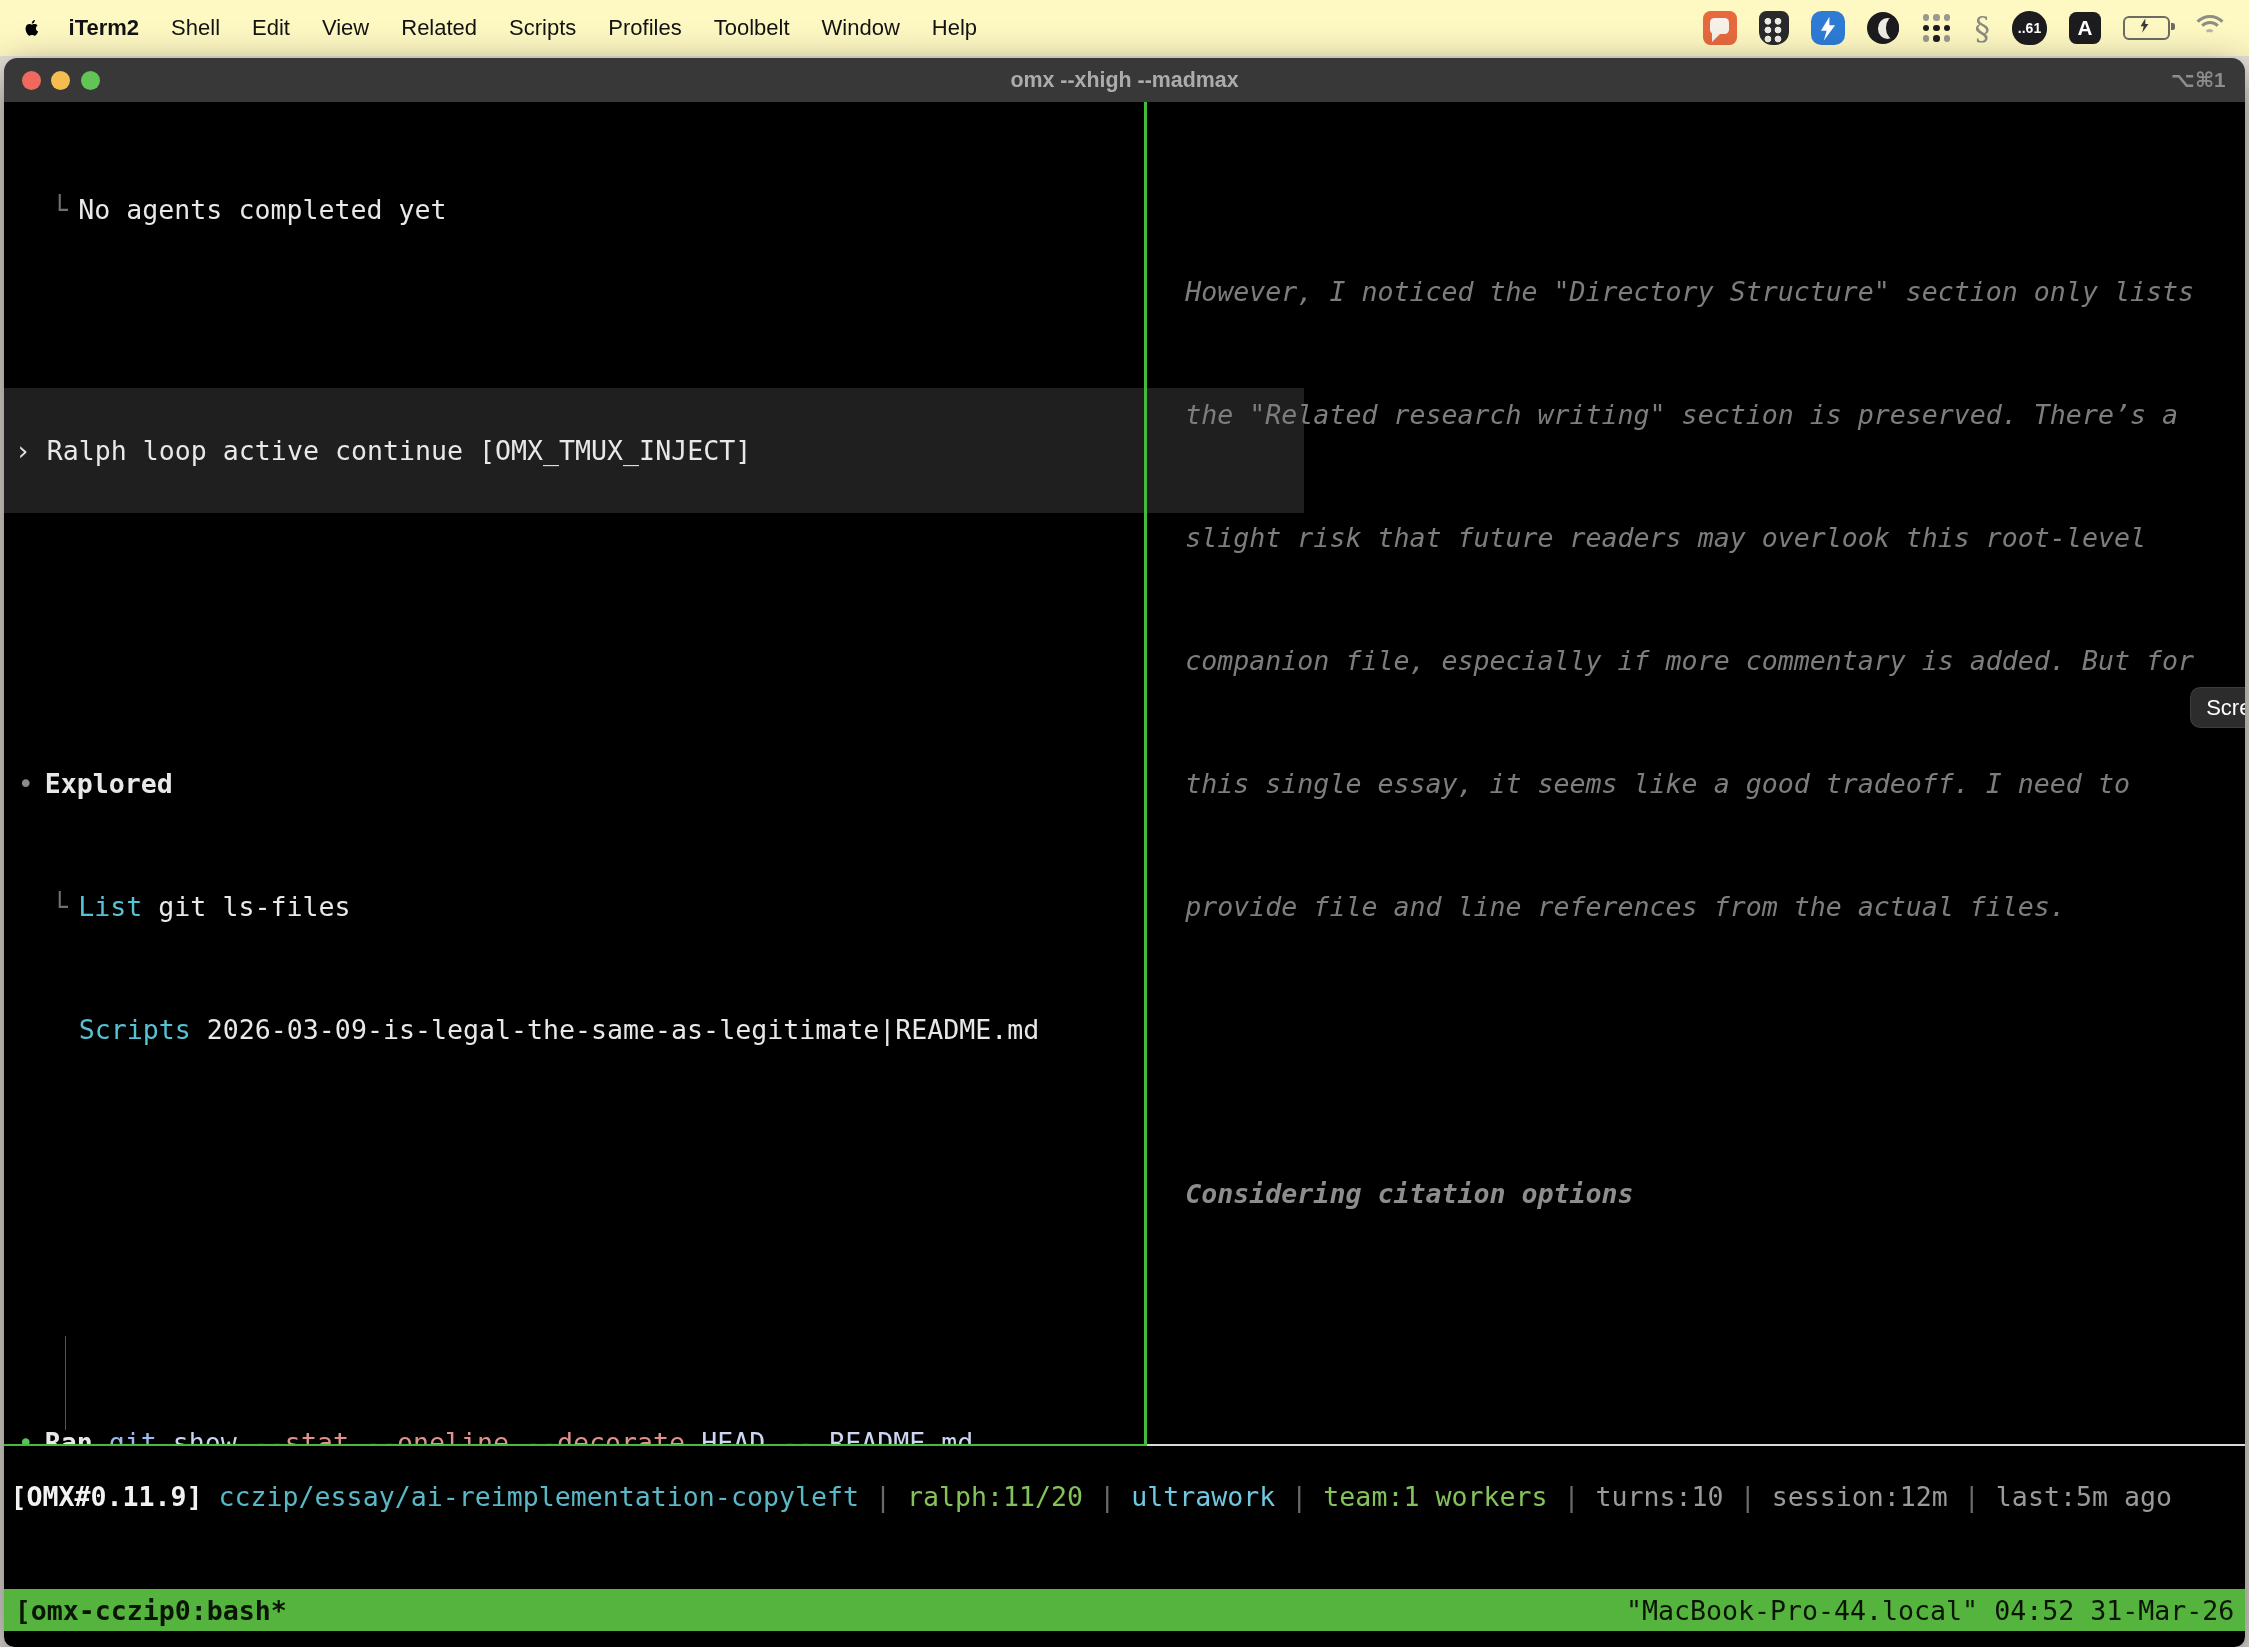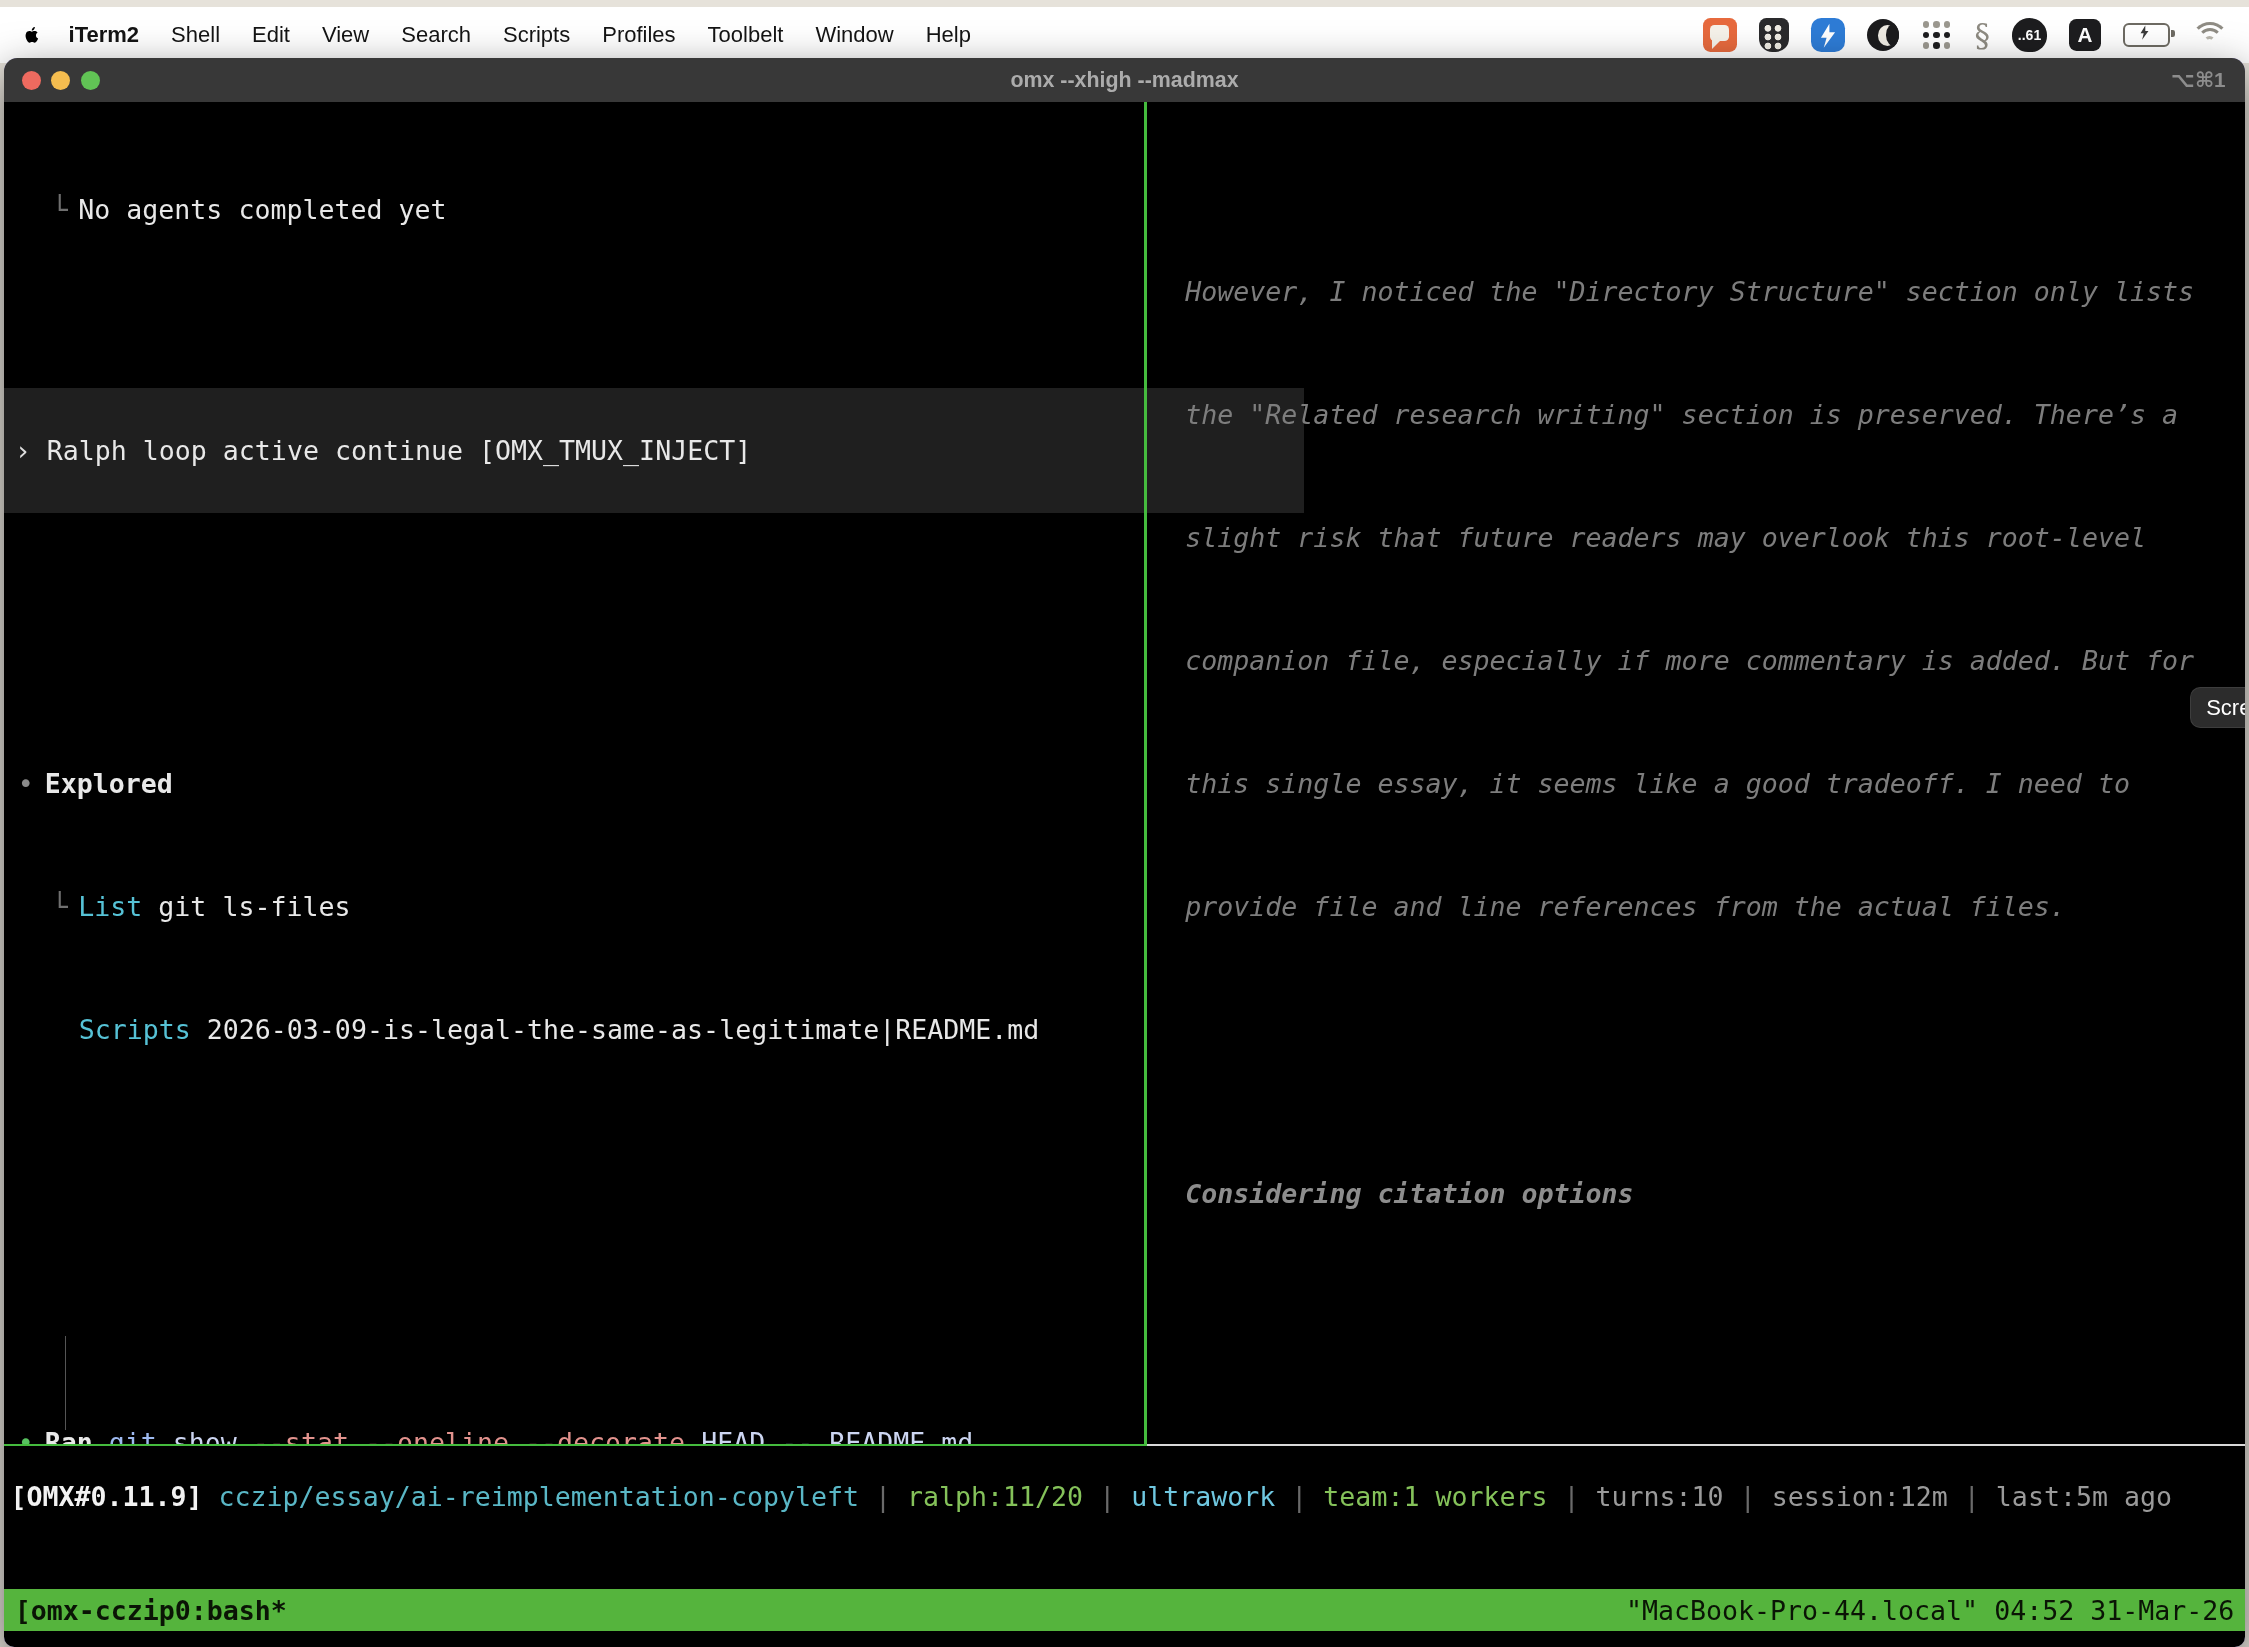--- a/index.html
+++ b/index.html
@@ -1,20 +1,20 @@
 <!DOCTYPE html>
 <html style="font-size:11.8px"><head>
 <meta charset="utf-8">
 <style>
   html,body{margin:0;padding:0;width:2250px;height:1648px;background:#e6e2da;overflow:hidden;}
   .sans{font-family:"Liberation Sans","DejaVu Sans",sans-serif;}
   .term{font-family:"DejaVu Sans Mono",monospace;font-size:26.6px;line-height:41px;white-space:pre;}
 
   
-  .menubar{position:absolute;top:7px;left:0;right:0;height:56px;background:#ffffff;display:flex;align-items:center;padding:4px 22px;box-sizing:border-box;font-size:22px;color:#141414;}
+  .menubar{position:absolute;top:0;left:0;right:0;height:56px;background:#fef9c3;display:flex;align-items:center;padding:4px 22px;box-sizing:border-box;font-size:22px;color:#141414;}
   .menubar .apple{margin-right:26.6px;display:flex;align-items:center;}
   .menubar .appname{font-weight:700;margin-right:32px;}
   .menubar .mitem{margin-right:32px;}
   .mb-right{margin-left:auto;display:flex;align-items:center;gap:22px;}
   .ic{height:35px;display:inline-flex;align-items:center;justify-content:center;}
   .ic-chat{width:34px;height:34px;background:#e76a3e;border-radius:7.4px;position:relative;}
   .ic-chat:before{content:"";position:absolute;left:7.4px;top:6.6px;width:19px;height:16px;background:#f6f2ea;border-radius:4.4px;}
   .ic-chat:after{content:"";position:absolute;left:8.9px;top:20.7px;border:5.2px solid transparent;border-top-color:#f6f2ea;border-left-color:#f6f2ea;}
   .ic-shield{width:29.5px;height:34px;background:#2a2a2c;border-radius:7.4px 7.4px 13.3px 13.3px;background-image:
     radial-gradient(circle 3px at 8.9px 10.3px,#efece4 3px,transparent 3.7px),radial-gradient(circle 3px at 19px 10.3px,#efece4 3px,transparent 3.7px),
@@ -105,21 +105,21 @@
   <div class="menubar sans">
     <span class="apple">
       <svg viewBox="0 0 24 24" width="20" height="23.6">
           <path d="M16.7 12.8c0-2.3 1.9-3.4 2-3.5-1.1-1.6-2.8-1.8-3.4-1.8-1.4-.1-2.8.8-3.5.8-.7 0-1.8-.8-3-.8-1.5 0-3 .9-3.8 2.3-1.6 2.8-.4 7 1.2 9.3.8 1.1 1.7 2.4 2.9 2.3 1.2 0 1.6-.7 3-.7s1.8.7 3 .7c1.3 0 2.1-1.1 2.9-2.3.9-1.3 1.3-2.6 1.3-2.7-.1 0-2.6-1-2.6-3.6zM14.4 5.6c.6-.8 1.1-1.9 1-3-.9 0-2.1.6-2.7 1.4-.6.7-1.1 1.8-1 2.9 1 .1 2.1-.5 2.7-1.3z" fill="#000"></path>
         </svg>
     </span>
     <span class="appname">iTerm2</span>
     <span class="mitem">Shell</span>
     <span class="mitem">Edit</span>
     <span class="mitem">View</span>
-    <span class="mitem">Search</span>
+    <span class="mitem">Related</span>
     <span class="mitem">Scripts</span>
     <span class="mitem">Profiles</span>
     <span class="mitem">Toolbelt</span>
     <span class="mitem">Window</span>
     <span class="mitem">Help</span>
 
     <span class="mb-right">
       <span class="ic">
           <span class="ic-chat"></span>
         </span>

